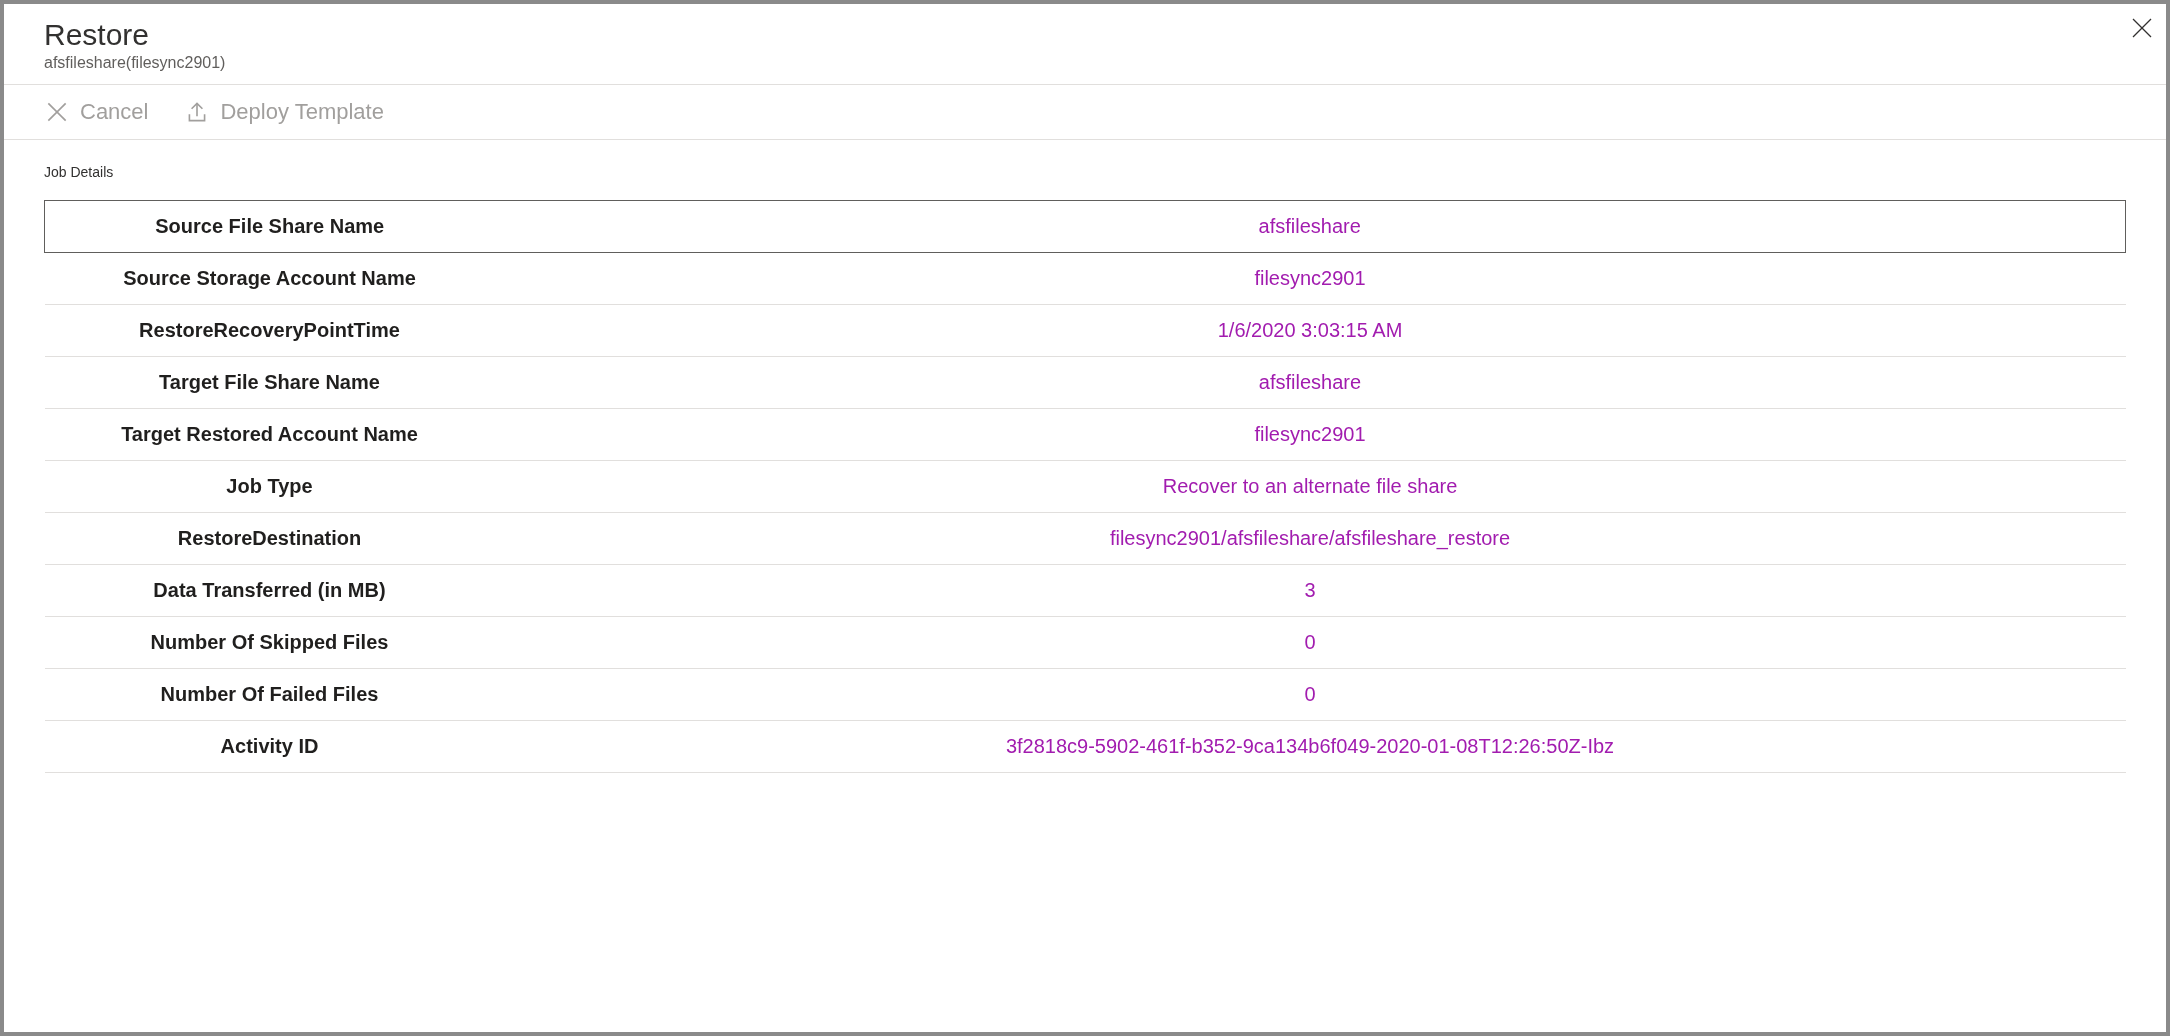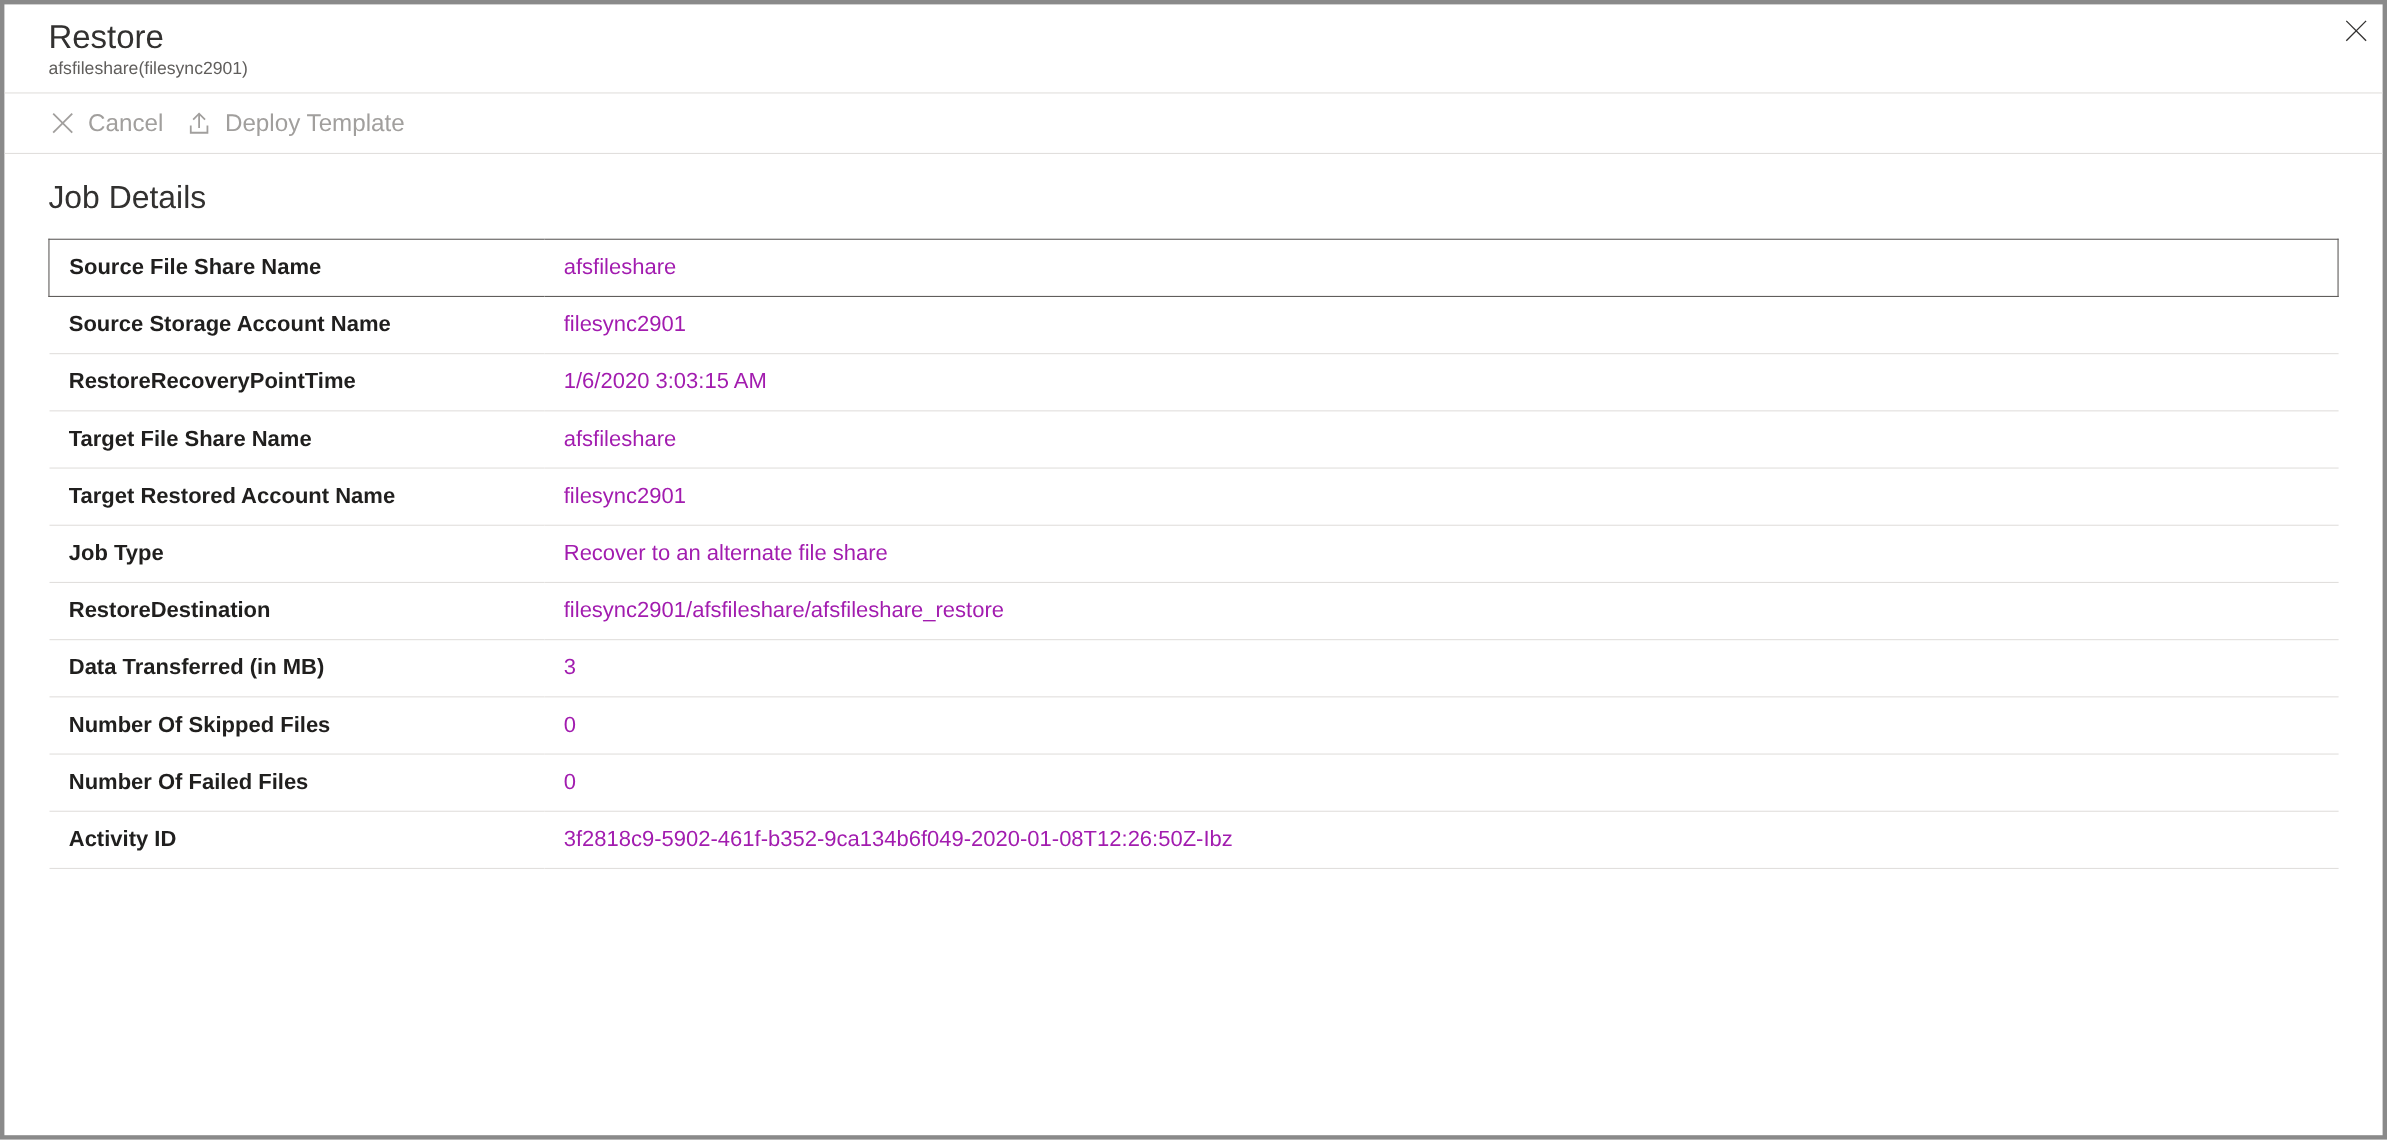--- a/index.html
+++ b/index.html
@@ -37,55 +37,56 @@
       align-items: center;
       justify-content: center;
       cursor: pointer;
     }
     .close-btn svg { width: 24px; height: 24px; }
     .toolbar {
       border-top: 1px solid #e1dfdd;
       border-bottom: 1px solid #e1dfdd;
       padding: 14px 40px;
       display: flex;
-      gap: 20px;
+      gap: 36px;
       align-items: center;
     }
     .tool-btn {
       display: flex;
       align-items: center;
       gap: 10px;
       color: #a19f9d;
       font-size: 22px;
       cursor: pointer;
     }
     .tool-btn svg { width: 26px; height: 26px; }
     .content {
       padding: 24px 40px;
     }
     .section-title {
-      font-size: 29px;
+      font-size: 14px;
       font-weight: 400;
       color: #323130;
       margin-bottom: 20px;
     }
     .details-table {
       width: 100%;
       border-collapse: collapse;
     }
     .details-table tr {
       border-bottom: 1px solid #e1dfdd;
     }
     .details-table tr:first-child {
       border: 1px solid #605e5c;
     }
     .details-table td {
       padding: 14px 18px;
       font-size: 20px;
       vertical-align: middle;
+      text-align: center;
     }
     .details-table td.label {
       font-weight: 700;
       width: 450px;
       color: #201f1e;
     }
     .details-table td.value {
       color: #a21caf;
       font-weight: 400;
     }

